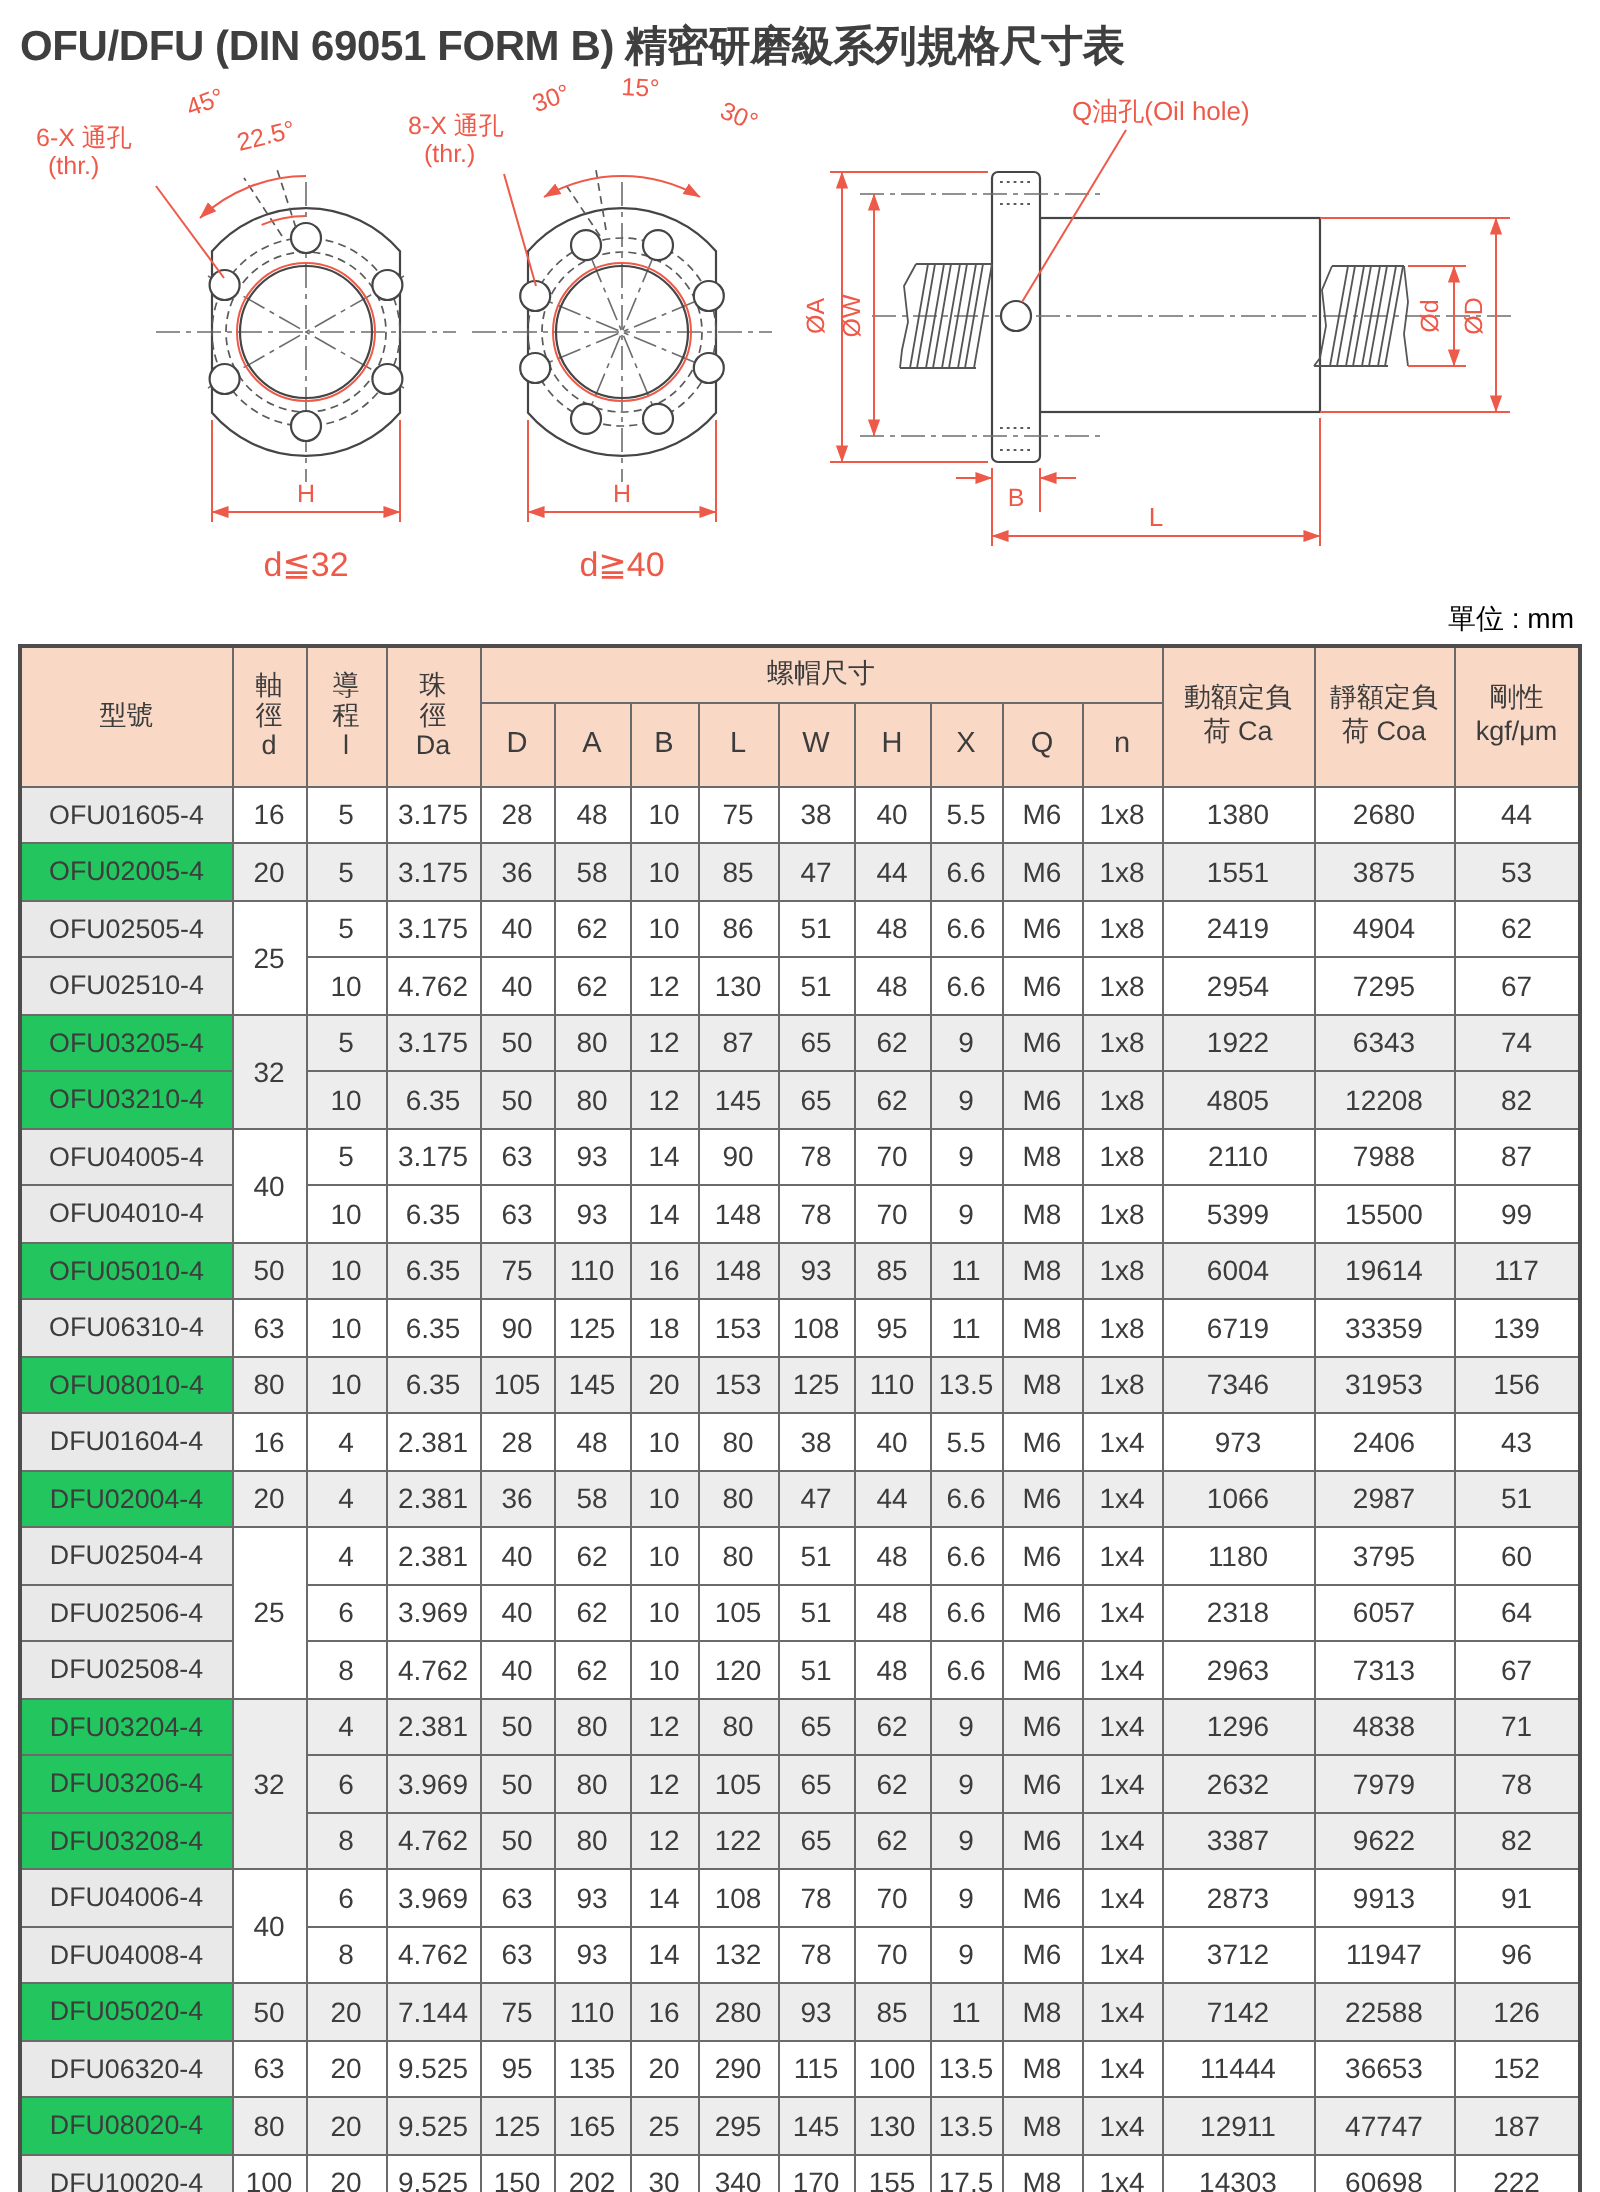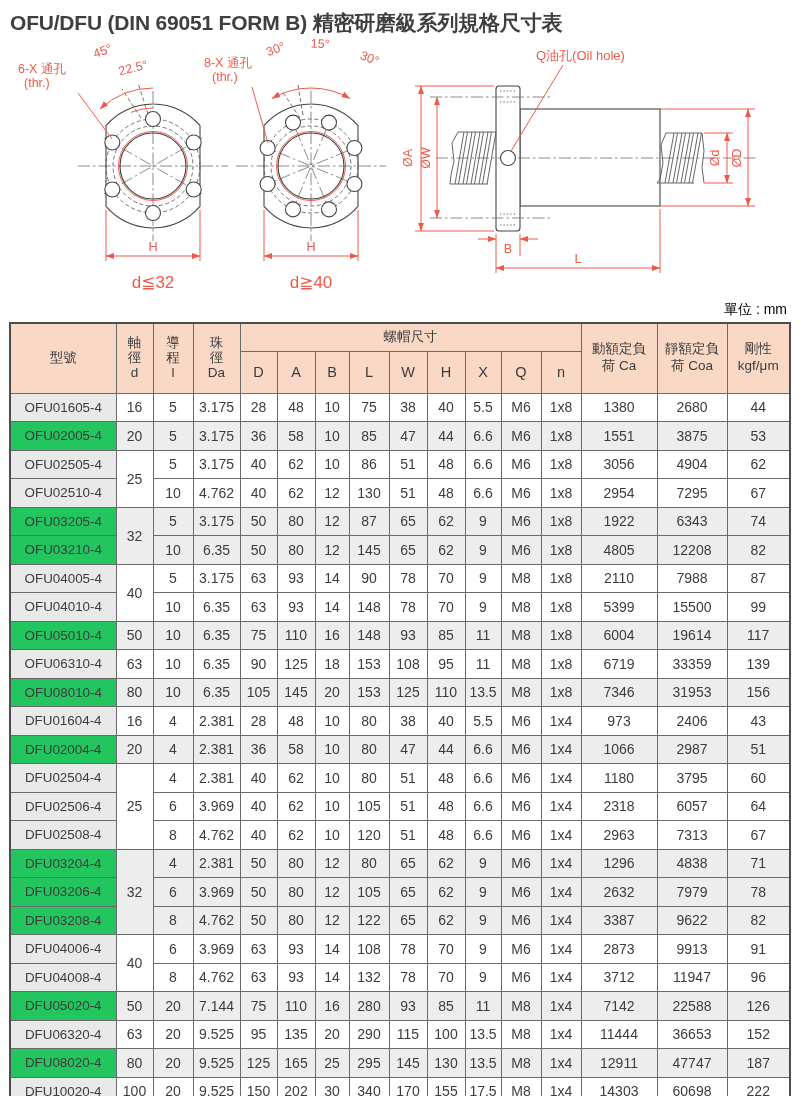--- a/index.html
+++ b/index.html
@@ -247,21 +247,21 @@
         <td>3.175</td>
         <td>40</td>
         <td>62</td>
         <td>10</td>
         <td>86</td>
         <td>51</td>
         <td>48</td>
         <td>6.6</td>
         <td>M6</td>
         <td>1x8</td>
-        <td>3056</td>
+        <td>2419</td>
         <td>4904</td>
         <td>62</td>
       </tr>
       <tr>
         <td class="model">OFU02510-4</td>
         <td>10</td>
         <td>4.762</td>
         <td>40</td>
         <td>62</td>
         <td>12</td>

